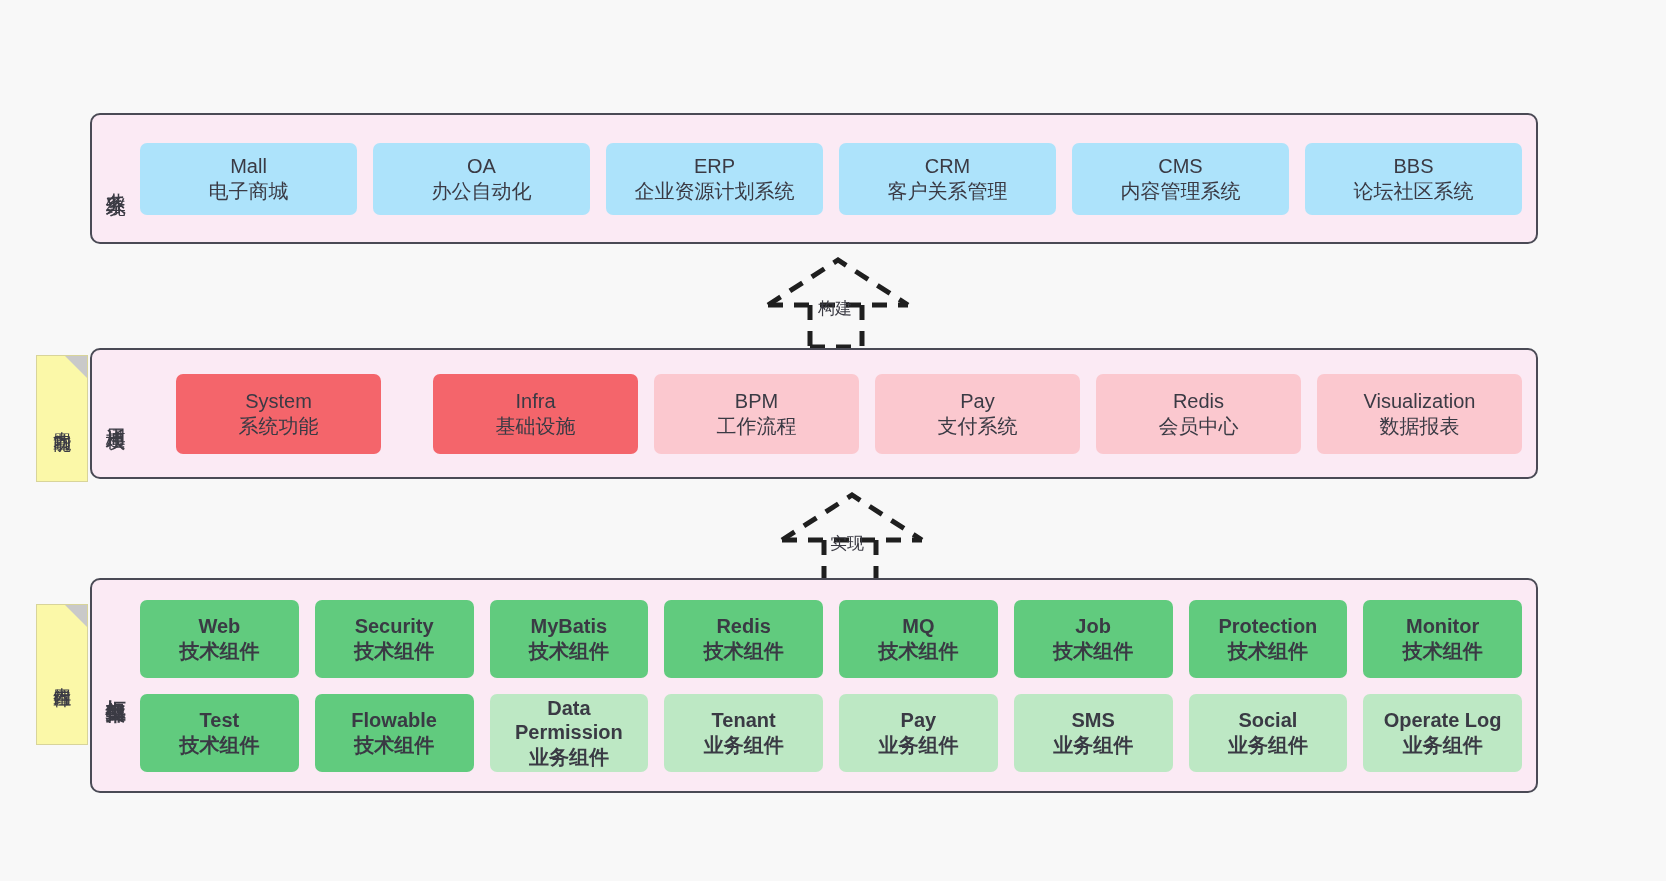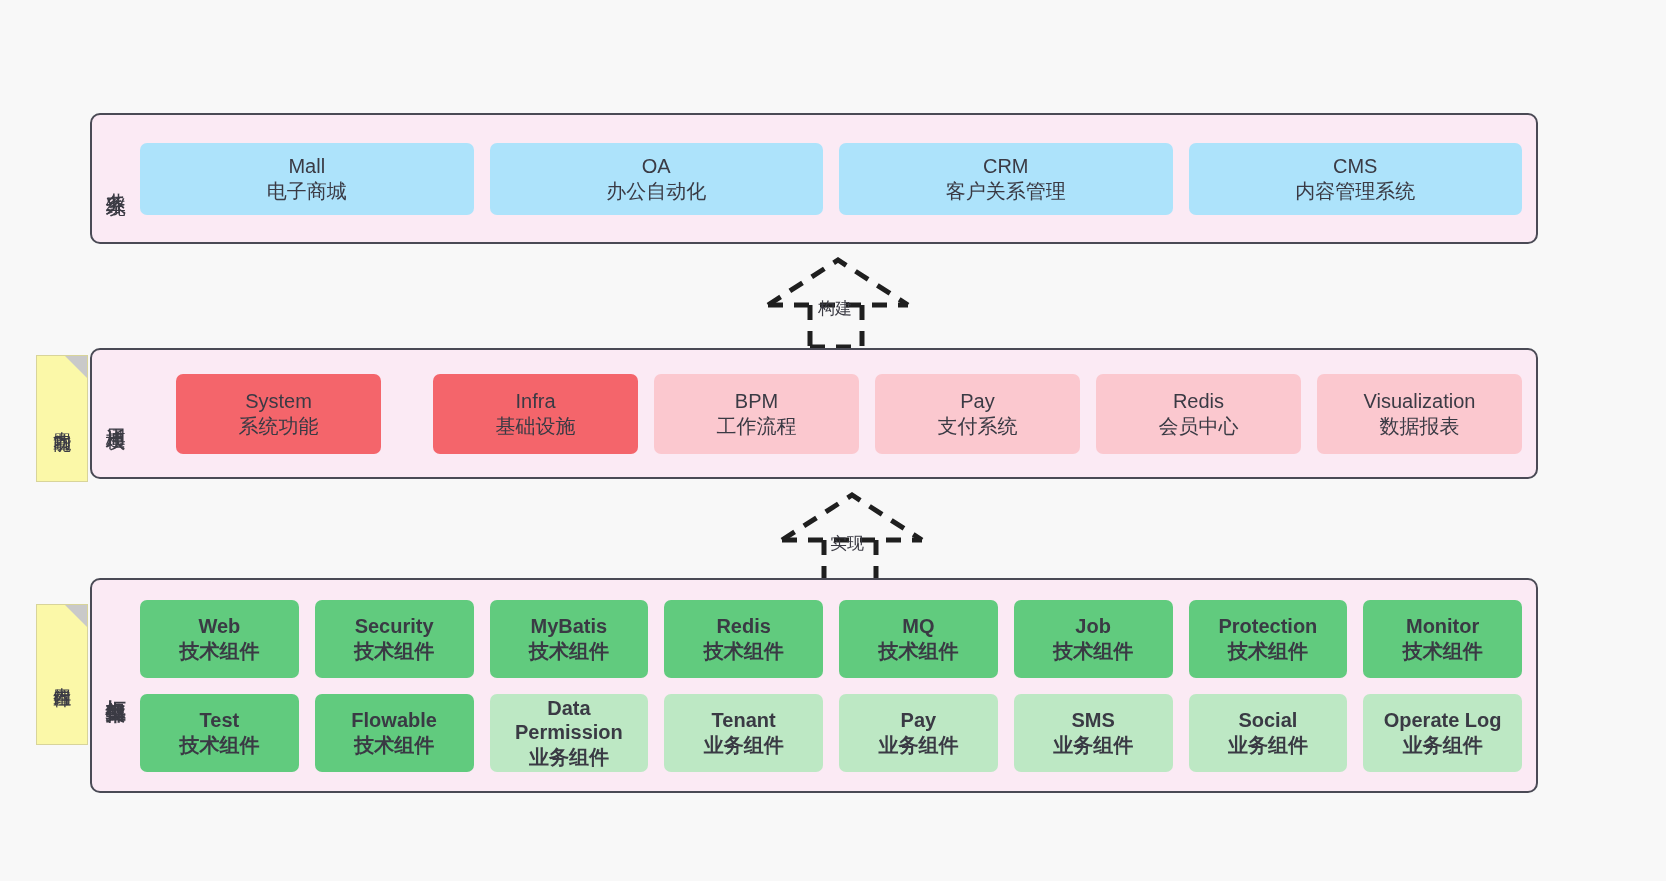--- a/index.html
+++ b/index.html
@@ -160,26 +160,34 @@
       <div class="row">
         <div class="card c-blue">
           <span class="c-name">Mall</span>
           <span class="c-sub">电子商城</span>
         </div>
         <div class="card c-blue">
           <span class="c-name">OA</span>
           <span class="c-sub">办公自动化</span>
         </div>
         <div class="card c-blue">
+          <span class="c-name">ERP</span>
+          <span class="c-sub">企业资源计划系统</span>
+        </div>
+        <div class="card c-blue">
           <span class="c-name">CRM</span>
           <span class="c-sub">客户关系管理</span>
         </div>
         <div class="card c-blue">
           <span class="c-name">CMS</span>
           <span class="c-sub">内容管理系统</span>
+        </div>
+        <div class="card c-blue">
+          <span class="c-name">BBS</span>
+          <span class="c-sub">论坛社区系统</span>
         </div>
       </div>
     </div>
   </div>
 
   <div class="arrow" id="arrow-build">
     <svg width="160" height="95" viewBox="0 0 160 95">
       <polyline points="10,50 80,5 150,50" fill="none" stroke="#1f1f1f" stroke-width="5" stroke-dasharray="15,11" stroke-linecap="butt"></polyline>
       <polyline points="10,50 150,50" fill="none" stroke="#1f1f1f" stroke-width="5" stroke-dasharray="15,11" stroke-linecap="butt"></polyline>
       <polyline points="52,50 52,95" fill="none" stroke="#1f1f1f" stroke-width="5" stroke-dasharray="15,11" stroke-linecap="butt"></polyline>

